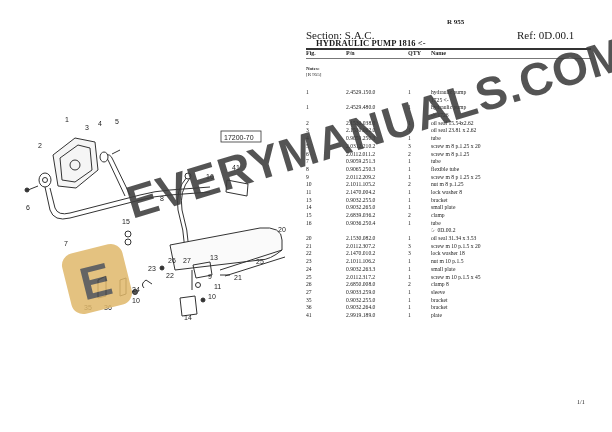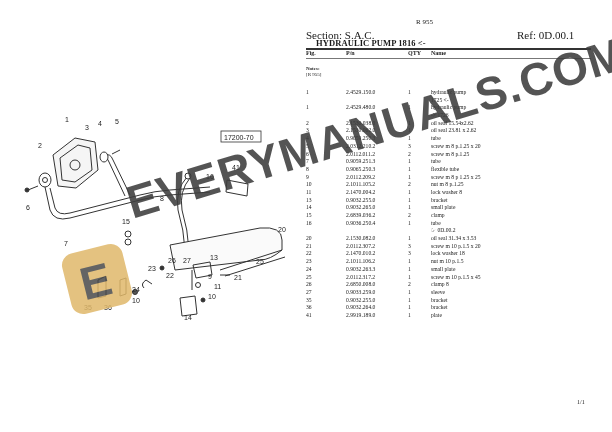--- a/index.html
+++ b/index.html
@@ -1,19 +1,19 @@
 <!DOCTYPE html>
 <html><head>
   <meta charset="utf-8">
   <style>
     * { margin: 0; padding: 0; box-sizing: border-box; }
     html, body { width: 612px; height: 432px; background: #ffffff; overflow: hidden; }
     body { position: relative; font-family: "Liberation Serif", serif; color: #1a1a1a; }
 
-    .page-model { position: absolute; left: 416px; top: 18px; font-size: 7px; font-weight: normal; }
+    .page-model { position: absolute; left: 447px; top: 18px; font-size: 7px; font-weight: bold; }
     .section { position: absolute; left: 306px; top: 29px; font-size: 11px; }
     .ref { position: absolute; left: 517px; top: 29px; font-size: 11px; }
     .title { position: absolute; left: 316px; top: 38px; font-size: 8.5px; font-weight: bold; letter-spacing: 0.1px; }
     .rule-thick { position: absolute; left: 306px; top: 48px; width: 285px; height: 2px; background: #333; }
     .header-row { position: absolute; left: 306px; top: 50px; width: 285px; height: 8px; font-size: 6px; font-weight: bold; }
     .header-row span { position: absolute; top: 0; }
     .rule-thin { position: absolute; left: 306px; top: 58px; width: 285px; height: 1px; background: #777; }
 
     .notes-label { position: absolute; left: 306px; top: 66px; font-size: 5px; font-weight: bold; }
     .notes-value { position: absolute; left: 306px; top: 72px; font-size: 5px; }

